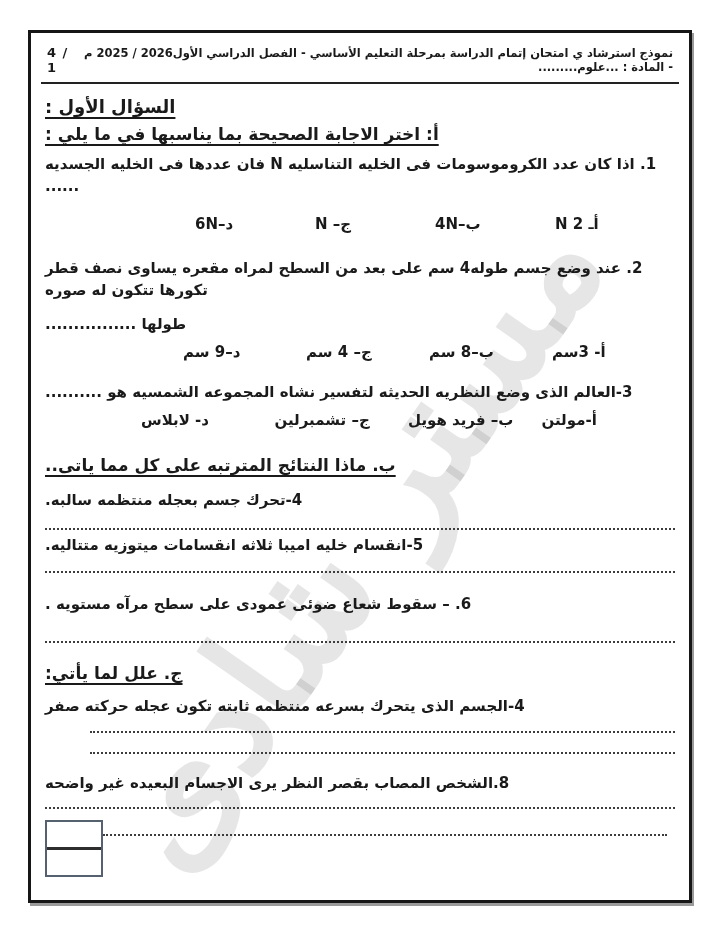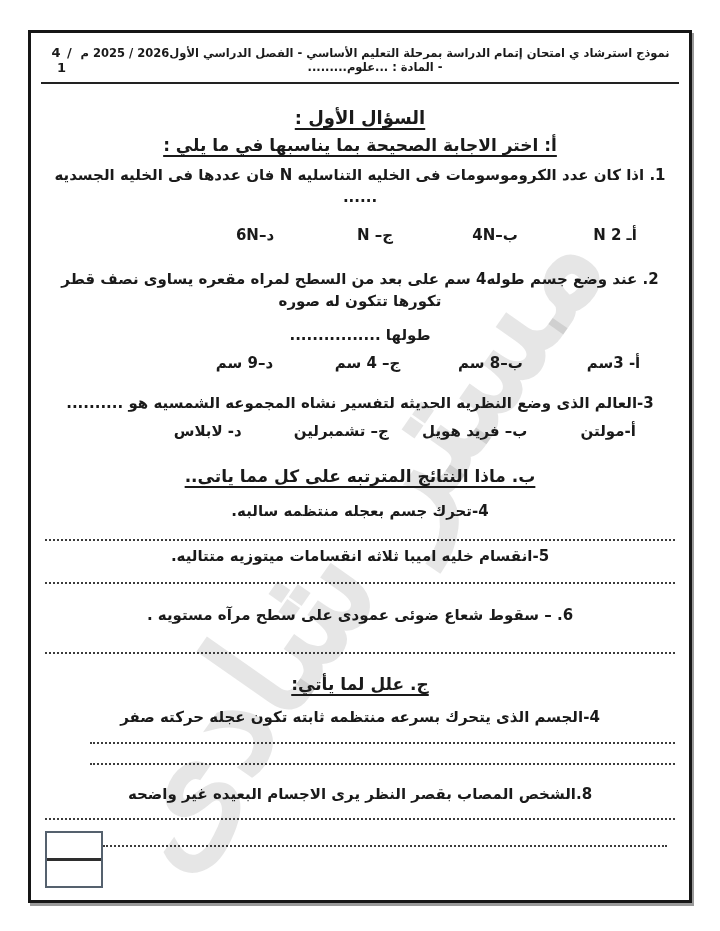--- a/index.html
+++ b/index.html
@@ -14,28 +14,28 @@
            box-shadow:2px 3px 0 #9a9a9a; overflow:hidden; }
 
   
   .watermark { position:absolute; top:420px; left:-90px; width:820px;
                transform:rotate(-55deg); transform-origin:center;
                font-family:"DejaVu Serif",serif; font-size:150px; font-weight:bold;
                color:rgba(60,60,60,0.13); text-align:center; white-space:nowrap;
                pointer-events:none; user-select:none; }
 
   
-  .header { display:flex; align-items:baseline; padding:12px 16px 2px 16px;text-align:center; }
+  .header { display:flex; align-items:baseline; padding:12px 16px 2px 16px; }
   .page-number { font-size:13px; font-weight:bold; letter-spacing:1px; }
   .header-title { margin-left:auto; direction:rtl; font-size:11.5px; font-weight:bold; }
   .header-rule { margin:5px 10px 0 10px; border-top:2.5px solid #222; }
 
   
-  .content { position:relative; direction:rtl; text-align:center;
-             padding:23px 14px 0 14px; font-size:15px; font-weight:bold; }
+  .content { position:relative; direction:rtl; text-align:left;
+             padding:12px 14px 0 14px; font-size:15px; font-weight:bold; }
 
   .exam-title { display:inline-block; font-size:18px; font-weight:bold;
                 text-decoration:underline; text-decoration-thickness:2px;
                 text-underline-offset:4px; margin-bottom:7px; }
 
   .section-heading { font-size:17px; font-weight:bold; text-decoration:underline;
                      text-decoration-thickness:2px; text-underline-offset:4px; }
   .heading-a { margin-bottom:9px; }
   .heading-b { margin-top:24px; margin-bottom:14px; }
   .heading-c { margin-top:20px; margin-bottom:12px; }

